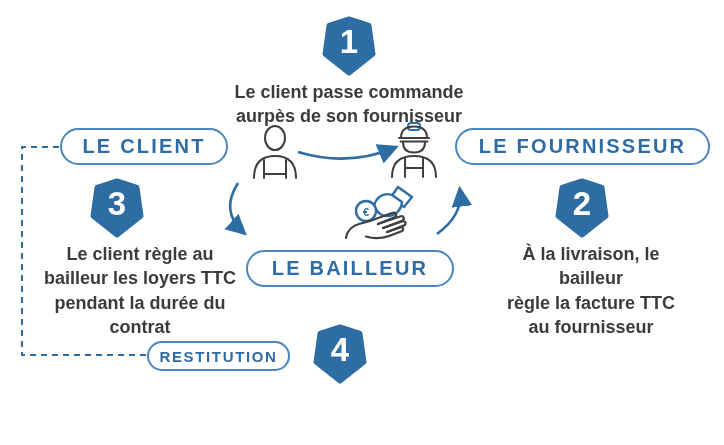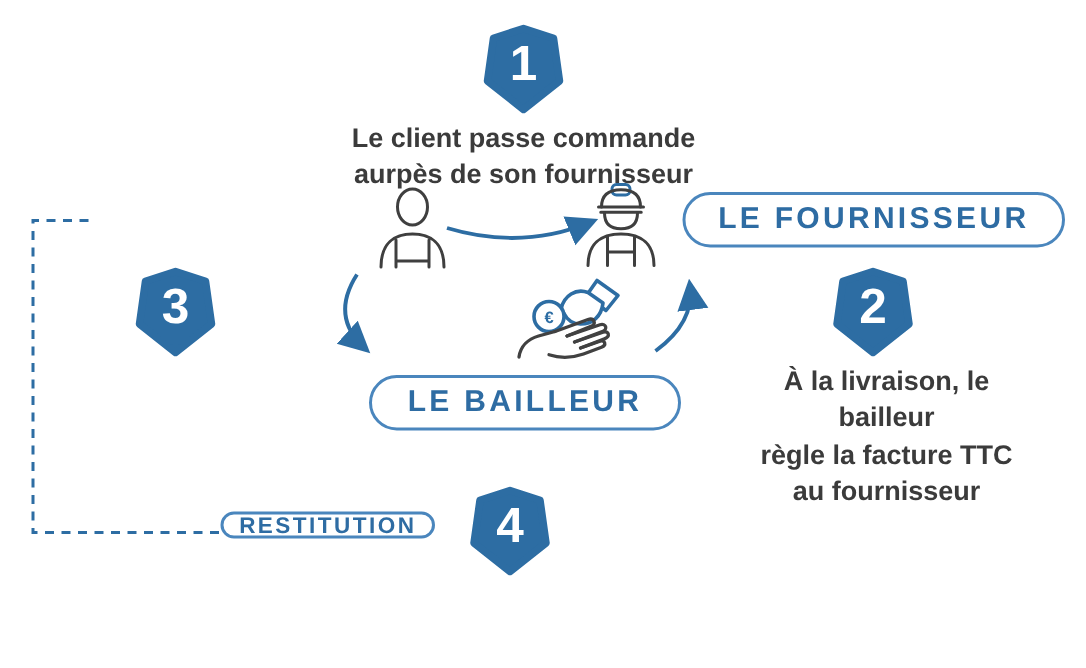--- a/index.html
+++ b/index.html
@@ -10,21 +10,21 @@
   
   .pill{
     position:absolute;box-sizing:border-box;
     border:2px solid #4a86bd;border-radius:22px;background:#ffffff;
     display:flex;align-items:center;justify-content:center;
     color:#2e6ca3;font-weight:bold;letter-spacing:0.11em;
   }
   .pill-client{left:60px;top:128px;width:168px;height:37px;font-size:20px;}
   .pill-fournisseur{left:455px;top:128px;width:255px;height:37px;font-size:20px;}
   .pill-bailleur{left:246px;top:250px;width:208px;height:37px;font-size:20px;}
-  .pill-restitution{left:147px;top:341px;width:143px;height:18px;font-size:15px;border-radius:16px;}
+  .pill-restitution{left:147px;top:341px;width:143px;height:30px;font-size:15px;border-radius:16px;}
   
   .badge{position:absolute;width:58px;height:60px;}
   .badge svg{position:absolute;left:0;top:0;width:100%;height:100%;}
   .badge .num{
     position:absolute;inset:0;display:flex;align-items:center;justify-content:center;
     color:#ffffff;font-size:33px;font-weight:bold;padding-bottom:9px;
   }
   .badge-1{left:320px;top:16px;}
   .badge-2{left:553px;top:178px;}
   .badge-3{left:88px;top:178px;}
@@ -56,20 +56,21 @@
       <marker id="ah" markerWidth="9" markerHeight="9" refX="6" refY="4" orient="auto">
         <path d="M0 0 L8 4 L0 8 Z" fill="#2d6da3"></path>
       </marker>
     </defs>
     <path d="M298 152 Q 348 167 394 148" fill="none" stroke="#2d6da3" stroke-width="2.6" marker-end="url(#ah)"></path>
     <path d="M238 183 Q 220 211 243 232" fill="none" stroke="#2d6da3" stroke-width="2.6" marker-end="url(#ah)"></path>
     <path d="M437 234 Q 463 215 460 191" fill="none" stroke="#2d6da3" stroke-width="2.6" marker-end="url(#ah)"></path>
     <path d="M59 147 L22 147 L22 355 L146 355" fill="none" stroke="#2d6da3" stroke-width="2" stroke-dasharray="6 5"></path>
   </svg>
 
+  <div class="pill pill-client">LE CLIENT</div>
   <div class="pill pill-bailleur">LE BAILLEUR</div>
   <div class="pill pill-fournisseur">LE FOURNISSEUR</div>
   <div class="pill pill-restitution">RESTITUTION</div>
 
   <div class="badge badge-1">
     <svg viewBox="0 0 58 60">
       <path d="M29 3 L49 9.5 L53 38 L29 57 L5 38 L9 9.5 Z" fill="#2d6da3" stroke="#2d6da3" stroke-width="5" stroke-linejoin="round"></path>
     </svg>
     <span class="num">1</span>
   </div>
@@ -85,20 +86,23 @@
   <div class="step-text step2-text">À la livraison, le bailleur
 règle la facture TTC
 au fournisseur</div>
 
   <div class="badge badge-3">
     <svg viewBox="0 0 58 60">
       <path d="M29 3 L49 9.5 L53 38 L29 57 L5 38 L9 9.5 Z" fill="#2d6da3" stroke="#2d6da3" stroke-width="5" stroke-linejoin="round"></path>
     </svg>
     <span class="num">3</span>
   </div>
+  <div class="step-text step3-text">Le client règle au
+bailleur les loyers TTC
+pendant la durée du contrat</div>
 
   <div class="badge badge-4">
     <svg viewBox="0 0 58 60">
       <path d="M29 3 L49 9.5 L53 38 L29 57 L5 38 L9 9.5 Z" fill="#2d6da3" stroke="#2d6da3" stroke-width="5" stroke-linejoin="round"></path>
     </svg>
     <span class="num">4</span>
   </div>
 
   <div class="icon icon-client">
     <svg viewBox="0 0 56 56" fill="none" stroke="#3f3f3f" stroke-width="2" stroke-linecap="round">

